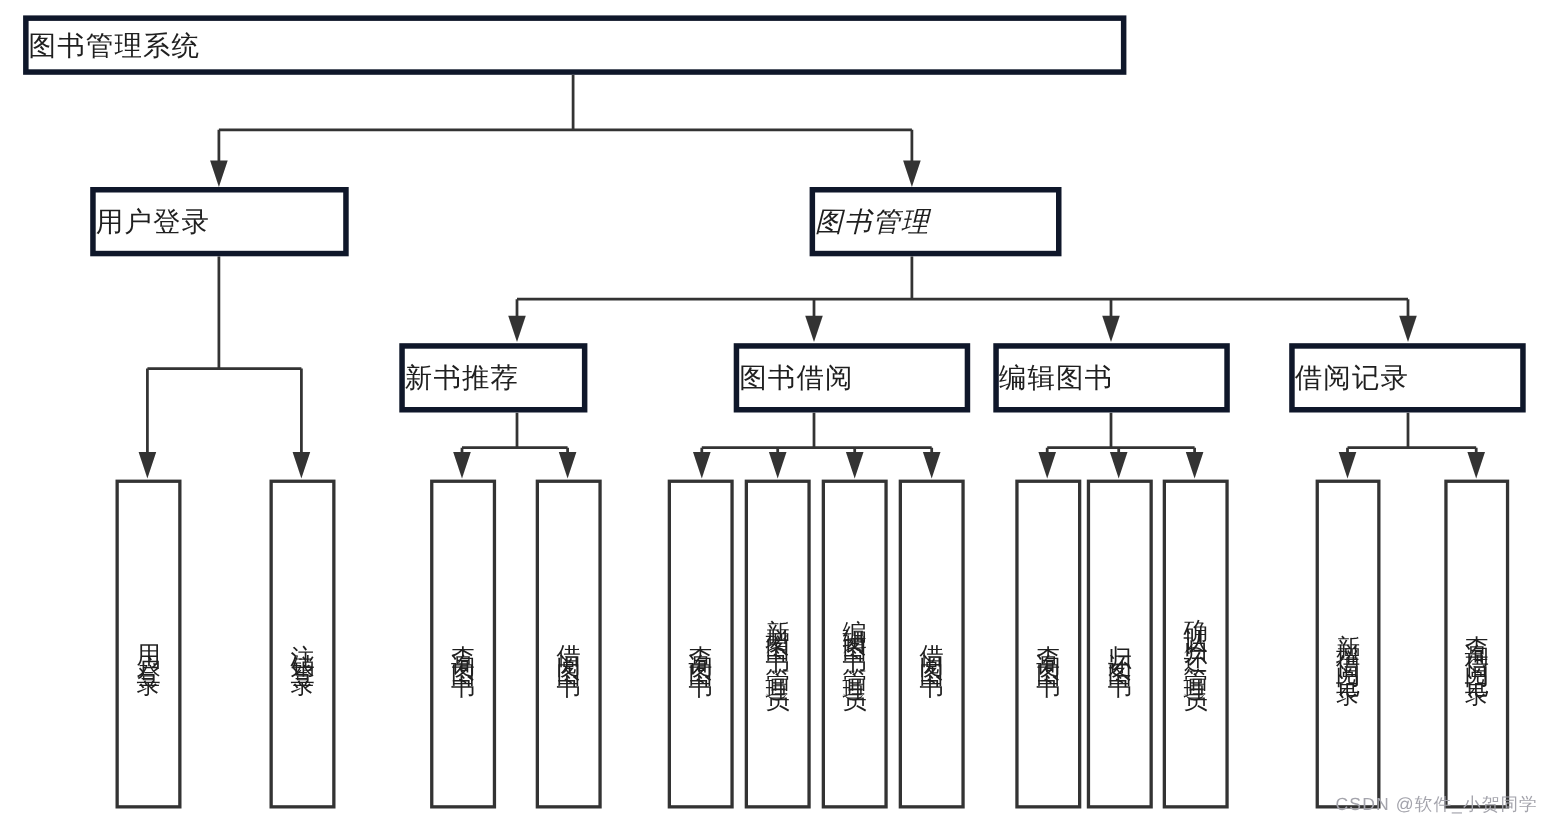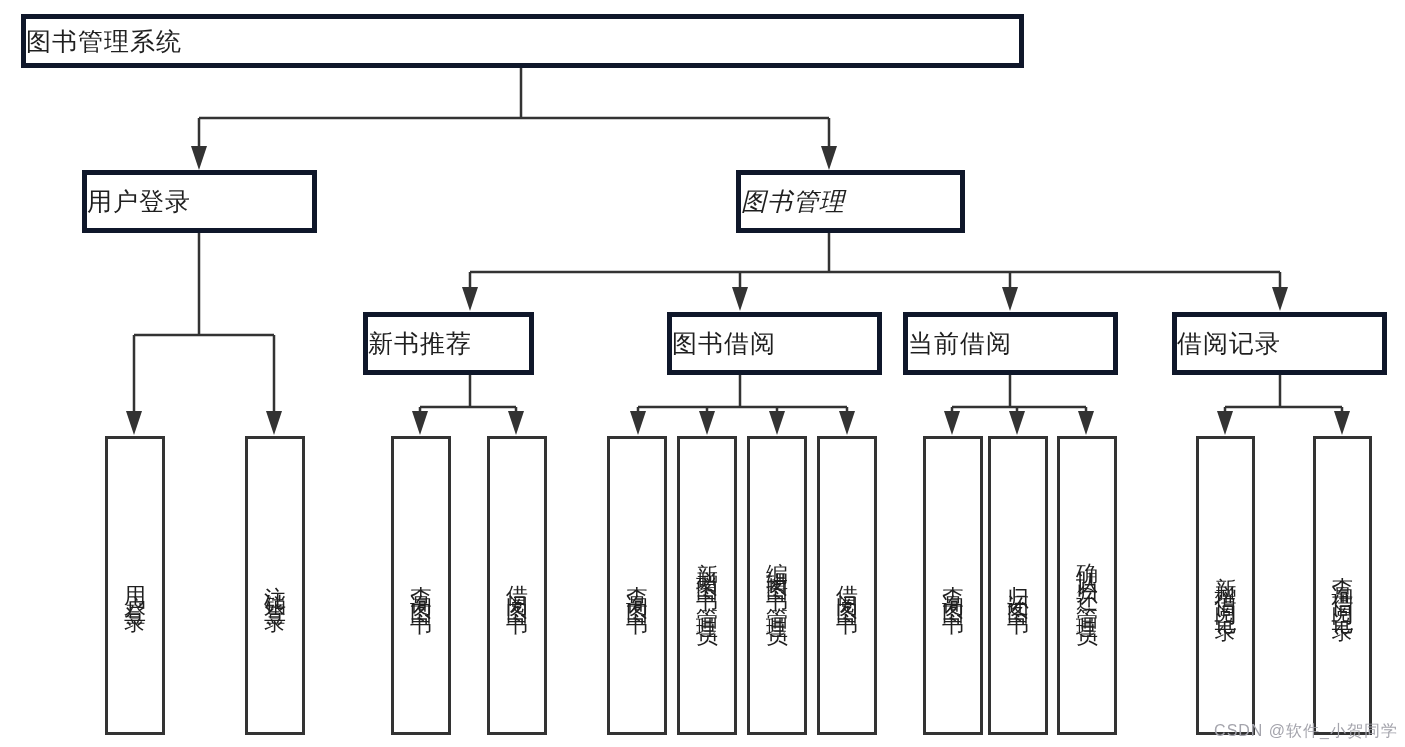--- a/index.html
+++ b/index.html
@@ -92,21 +92,21 @@
     <span>图书管理</span>
   </div>
 
   <div class="node n-l3a">
     <span>新书推荐</span>
   </div>
   <div class="node n-l3b">
     <span>图书借阅</span>
   </div>
   <div class="node n-l3c">
-    <span>当前借阅</span>
+    <span>编辑图书</span>
   </div>
   <div class="node n-l3d">
     <span>借阅记录</span>
   </div>
 
   <div class="leaf lf-u0">
     <span class="v-label">用户登录</span>
   </div>
   <div class="leaf lf-u1">
     <span class="v-label">注销登录</span>

